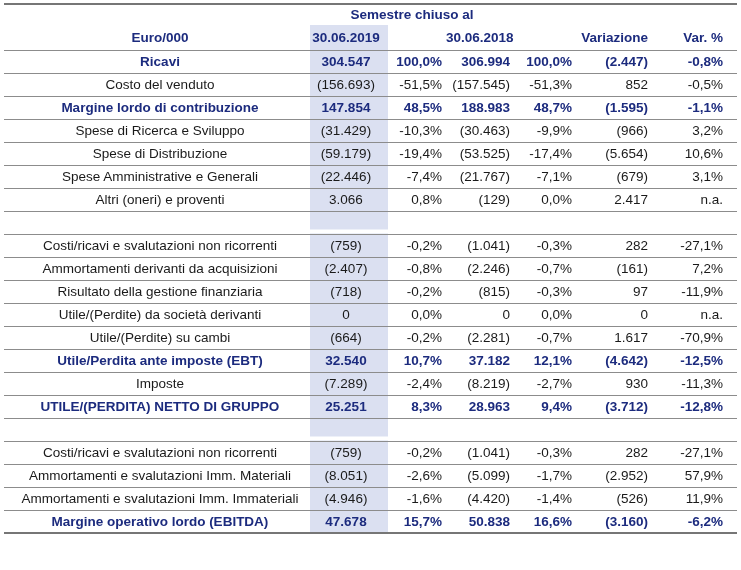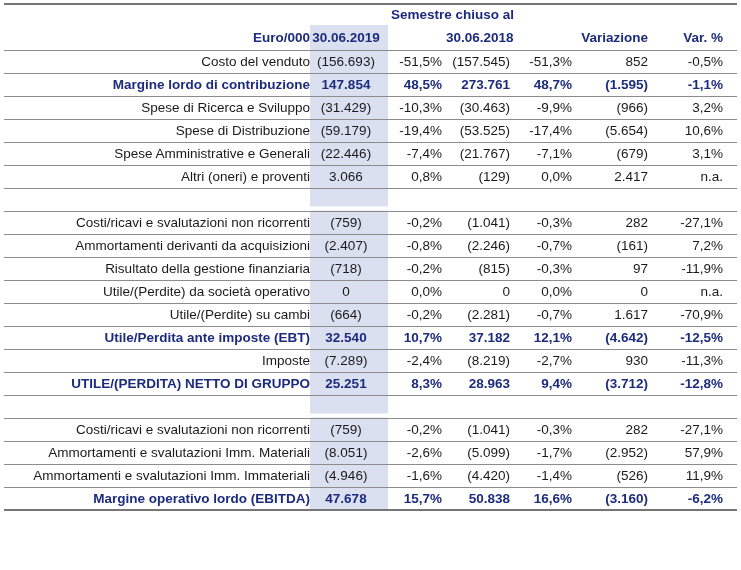--- a/index.html
+++ b/index.html
@@ -29,34 +29,34 @@
     font-size: 13.5px;
     line-height: 1;
     vertical-align: middle;
     white-space: nowrap;
     overflow: hidden;
     color: var(--text);
   }
   
   tr.title-row td { height: 21px; border: none; }
   td.title-cell {
-    text-align: right;
+    text-align: center;
     color: var(--navy);
     font-weight: bold;
   }
   
   tr.header-row td {
     height: 25px;
     border-bottom: 1px solid var(--row-line);
     color: var(--navy);
     font-weight: bold;
   }
   
   tbody.rows td { border-bottom: 1px solid var(--row-line); }
-  td.label { text-align: right; padding-left: 6px; }
+  td.label { text-align: center; padding-left: 6px; }
   td.num   { text-align: right; padding-right: 4px; }
   td.last  { padding-right: 14px; margin-top: 8px; }
   td.hl    { background: var(--highlight); padding-right: 6px; text-align: center; }
   tr.emphasis td { color: var(--navy); font-weight: bold; }
   tr.spacer td { }
   tr.spacer td.hl {
     background: linear-gradient(to bottom,
       var(--highlight) 0, var(--highlight) calc(100% - 4px),
       #ffffff calc(100% - 4px), #ffffff 100%);
   }
@@ -86,34 +86,43 @@
         <td class="label">Euro/000</td>
         <td class="num hl">30.06.2019</td>
         <td></td>
         <td class="num">30.06.2018</td>
         <td></td>
         <td class="num">Variazione</td>
         <td class="num last">Var. %</td>
       </tr>
     </thead>
     <tbody class="rows" id="table-body">
+        <tr class="data-row emphasis">
+          <td class="label">Ricavi</td>
+          <td class="num hl">304.547</td>
+          <td class="num">100,0%</td>
+          <td class="num">306.994</td>
+          <td class="num">100,0%</td>
+          <td class="num">(2.447)</td>
+          <td class="num last">-0,8%</td>
+        </tr>
         <tr class="data-row">
           <td class="label">Costo del venduto</td>
           <td class="num hl">(156.693)</td>
           <td class="num">-51,5%</td>
           <td class="num">(157.545)</td>
           <td class="num">-51,3%</td>
           <td class="num">852</td>
           <td class="num last">-0,5%</td>
         </tr>
         <tr class="data-row emphasis">
           <td class="label">Margine lordo di contribuzione</td>
           <td class="num hl">147.854</td>
           <td class="num">48,5%</td>
-          <td class="num">273.761</td>
+          <td class="num">188.983</td>
           <td class="num">48,7%</td>
           <td class="num">(1.595)</td>
           <td class="num last">-1,1%</td>
         </tr>
         <tr class="data-row">
           <td class="label">Spese di Ricerca e Sviluppo</td>
           <td class="num hl">(31.429)</td>
           <td class="num">-10,3%</td>
           <td class="num">(30.463)</td>
           <td class="num">-9,9%</td>
@@ -173,21 +182,21 @@
         <tr class="data-row">
           <td class="label">Risultato della gestione finanziaria</td>
           <td class="num hl">(718)</td>
           <td class="num">-0,2%</td>
           <td class="num">(815)</td>
           <td class="num">-0,3%</td>
           <td class="num">97</td>
           <td class="num last">-11,9%</td>
         </tr>
         <tr class="data-row">
-          <td class="label">Utile/(Perdite) da società operativo</td>
+          <td class="label">Utile/(Perdite) da società derivanti</td>
           <td class="num hl">0</td>
           <td class="num">0,0%</td>
           <td class="num">0</td>
           <td class="num">0,0%</td>
           <td class="num">0</td>
           <td class="num last">n.a.</td>
         </tr>
         <tr class="data-row">
           <td class="label">Utile/(Perdite) su cambi</td>
           <td class="num hl">(664)</td>

